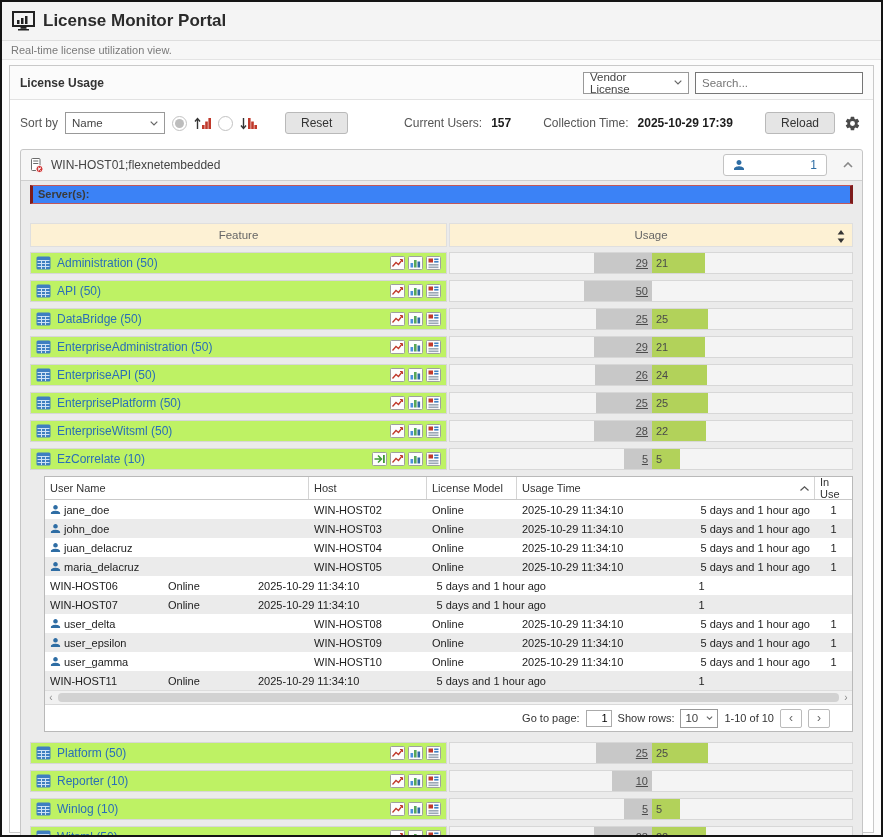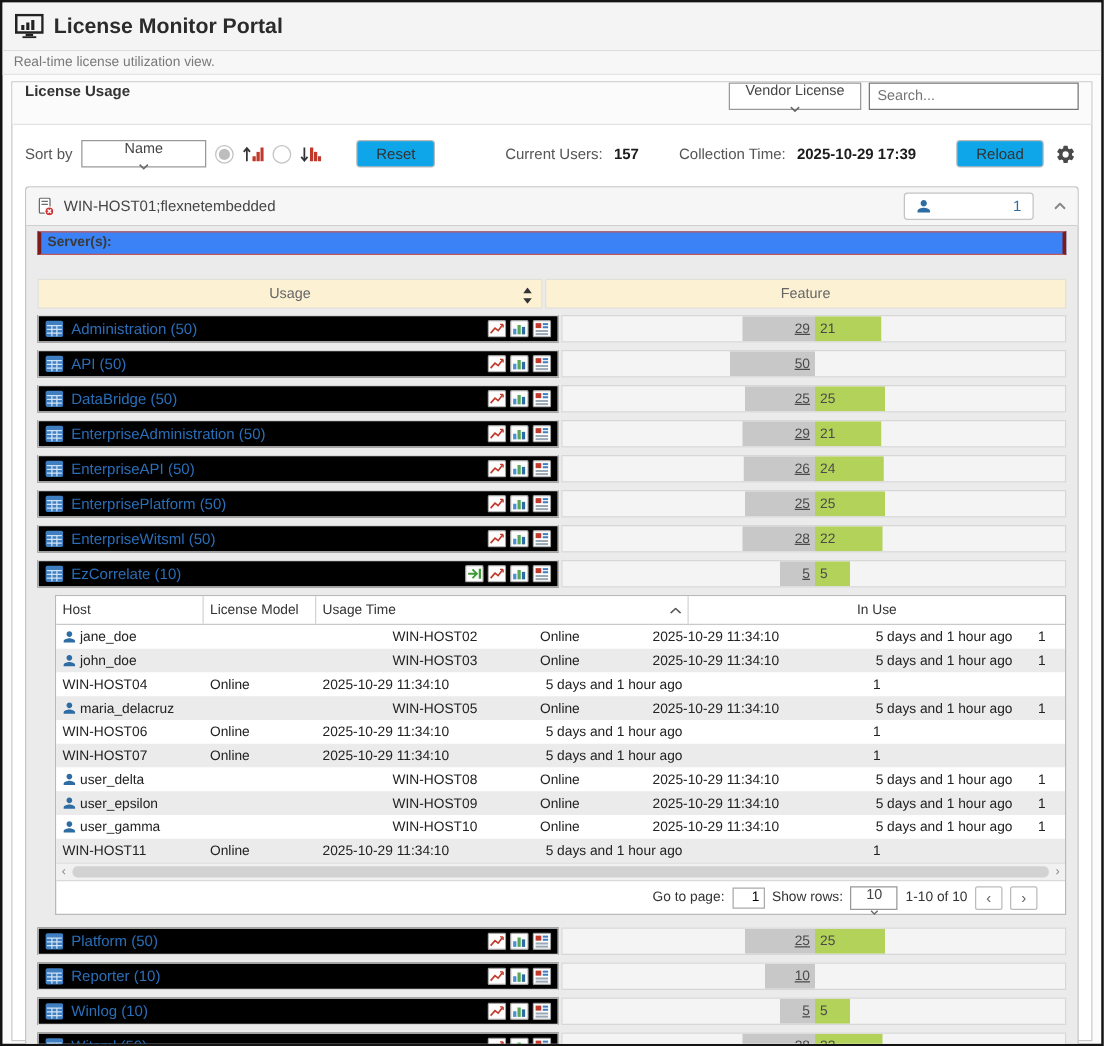--- a/index.html
+++ b/index.html
@@ -6,55 +6,55 @@
   body{
     width:883px;height:837px;box-sizing:border-box;border:2px solid #141414;
     background:#fcfcfc;font-family:"Liberation Sans",sans-serif;overflow:hidden;color:#333;
   }
   
   .app-header{height:38px;display:flex;align-items:center;gap:8px;padding:0 10px;background:#f4f4f4;border-bottom:1px solid #dedede;}
   .app-title{font-size:17px;font-weight:bold;color:#2b2b2b;margin:0;}
   .subtitle{height:18px;line-height:18px;background:#f7f7f7;border-bottom:1px solid #e4e4e4;color:#7a7a7a;font-size:11px;padding-left:9px;}
   
   .panel{margin:5px 7px;background:#fff;border:1px solid #c9c9c9;height:768px;box-sizing:border-box;}
-  .panel-header{height:33px;display:flex;align-items:flex-start;padding:0 10px;border-bottom:1px solid #e2e2e2;background:#fbfbfb;}
+  .panel-header{height:33px;display:flex;align-items:center;padding:0 10px;border-bottom:1px solid #e2e2e2;background:#fbfbfb;}
   .panel-title{font-weight:bold;font-size:12px;color:#333;}
   .panel-controls{margin-left:auto;display:flex;gap:6px;align-items:center;}
-  .selectbox{display:flex;align-items:center;justify-content:space-between;border:1px solid #999;background:#fff;height:22px;box-sizing:border-box;padding:0 6px;font-size:11.5px;color:#444;cursor:default;gap:6px;flex-direction:column;}
+  .selectbox{display:flex;align-items:center;justify-content:space-between;border:1px solid #999;background:#fff;height:22px;box-sizing:border-box;padding:0 6px;font-size:11.5px;color:#444;cursor:default;gap:6px;}
   .vendor{width:106px;}
   .search{width:168px;height:22px;box-sizing:border-box;border:1px solid #767676;padding:0 6px;font-size:11.5px;font-family:inherit;color:#333;background:#fff;}
   
   .toolbar{display:flex;align-items:center;padding:12px 12px 9px 10px;}
   .tleft{display:flex;align-items:center;gap:7px;}
   .tright{margin-left:auto;display:flex;align-items:center;gap:9px;}
   .lbl{font-size:12px;color:#555;}
   .val{font-size:12px;color:#1c1c1c;font-weight:bold;}
   .spacer{width:14px;}
   .sortsel{width:100px;}
   .radio{width:13px;height:13px;border:1px solid #c2c2c2;border-radius:50%;background:#fff;display:inline-block;position:relative;}
   .radio.checked::after{content:"";position:absolute;inset:2px;border-radius:50%;background:#bdbdbd;}
-  .btn{border:1px solid #b9b9b9;background:#0ea5e9;border-radius:3px;font-size:12px;color:#333;padding:3px 15px;font-family:inherit;cursor:pointer;}
+  .btn{border:1px solid #b9b9b9;background:#e5e5e5;border-radius:3px;font-size:12px;color:#333;padding:3px 15px;font-family:inherit;cursor:pointer;}
   .iconbtn{display:flex;align-items:center;cursor:pointer;}
   
   .accordion{margin:6px 10px;border:1px solid #c6c6c6;border-radius:3px;background:#ebebeb;}
   .acc-header{height:30px;display:flex;align-items:center;gap:7px;padding:0 9px;background:#f6f6f6;border-bottom:1px solid #cfcfcf;border-radius:3px 3px 0 0;cursor:pointer;}
   .acc-title{font-size:12px;color:#444;}
   .user-badge{margin-left:auto;display:flex;align-items:center;justify-content:space-between;width:84px;border:1px solid #c3c3c3;border-radius:3px;background:#fff;padding:3px 9px;}
   .badge-count{color:#2e6da4;font-size:12px;}
   .chev{margin-left:9px;display:flex;align-items:center;}
   .acc-body{padding:3px 9px 9px;}
   .servers-row{height:17px;line-height:17px;background:#3b82f6;border-top:1px solid #c0575a;border-bottom:1px solid #c0575a;border-left:3px solid #7d1b1b;border-right:3px solid #7d1b1b;font-size:11px;font-weight:bold;color:#3a3a3a;padding-left:5px;margin:1px 0 19px;}
   
   .ft-head{display:flex;gap:2px;margin-bottom:5px;}
   .th{background:#fdf1d4;border:1px solid #dfdfdf;height:24px;box-sizing:border-box;display:flex;align-items:center;justify-content:center;font-size:11.5px;color:#666;}
   .th-feature{width:417px;}
   .th-usage{flex:1;position:relative;cursor:pointer;}
   .usage-sort{position:absolute;right:7px;top:6px;}
   .feature-row{display:flex;gap:2px;margin-bottom:6px;}
-  .feature-cell{width:417px;box-sizing:border-box;background:#000000;border:1px solid #d7d7d7;height:22px;display:flex;align-items:center;gap:6px;padding:0 5px;}
+  .feature-cell{width:417px;box-sizing:border-box;background:#bef264;border:1px solid #d7d7d7;height:22px;display:flex;align-items:center;gap:6px;padding:0 5px;}
   .feature-link{font-size:12px;color:#2a6eb8;text-decoration:none;cursor:pointer;}
   .row-icons{margin-left:auto;display:flex;gap:3px;align-items:center;}
   .row-icons span{display:flex;cursor:pointer;}
   .usage-cell{flex:1;position:relative;background:#f4f4f4;border:1px solid #d7d7d7;height:22px;box-sizing:border-box;overflow:hidden;}
   .bar{position:absolute;top:0;bottom:0;display:flex;align-items:center;font-size:11px;color:#4a4a4a;box-sizing:border-box;}
   .bar-used{background:#c8c8c8;justify-content:flex-end;padding-right:4px;text-decoration:underline;}
   .bar-free{background:#b2d25a;left:202px;padding-left:4px;}
   
   .user-table{margin:2px 0 10px 14px;background:#fff;border:1px solid #b9b9b9;}
   .ut-head{display:flex;height:22px;border-bottom:1px solid #c9c9c9;font-size:11px;color:#333;background:#fff;}
@@ -185,30 +185,30 @@
         <svg width="10" height="6" viewBox="0 0 10 6" fill="none" stroke="#888" stroke-width="1.6">
             <path d="M1 5 L5 1 L9 5"></path>
           </svg>
       </span>
     </div>
     <div class="acc-body">
       <div class="servers-row">
         <span>Server(s):</span>
       </div>
       <div class="ft-head">
+        <div class="th th-feature">Feature</div>
         <div class="th th-usage">
           <span>Usage</span>
           <span class="usage-sort">
             <svg width="8" height="13" viewBox="0 0 8 13">
                 <path d="M4 0 L7.4 4.5 H0.6 Z" fill="#333"></path>
                 <path d="M4 13 L7.4 8.5 H0.6 Z" fill="#333"></path>
               </svg>
           </span>
         </div>
-        <div class="th th-feature">Feature</div>
       </div>
       <div>
           <div class="feature-row">
     <div class="feature-cell">
       <span style="display:flex;">
         <svg width="15" height="14" viewBox="0 0 15 14">
                   <rect x="0.5" y="0.5" width="14" height="13" rx="1.5" fill="#3f7fc1"></rect>
                   <path d="M1.5 4.5 H13.5 M1.5 7.5 H13.5 M1.5 10.5 H13.5 M5.5 4.5 V13 M9.5 4.5 V13" stroke="#cfe3f5" stroke-width="1"></path>
                 </svg>
       </span>
@@ -549,20 +549,21 @@
         </span>
       </span>
     </div>
     <div class="usage-cell">
       <span class="bar bar-used" style="width: 28px; left: 174px;">5</span>
       <span class="bar bar-free" style="width: 28px;">5</span>
     </div>
   </div>
           <div class="user-table">
     <div class="ut-head">
+      <div class="cell cell-user">User Name</div>
       <div class="cell cell-host">Host</div>
       <div class="cell cell-model">License Model</div>
       <div class="cell cell-time">
         <span>Usage Time</span>
         <span style="display:flex;">
           <svg width="9" height="5" viewBox="0 0 9 5" fill="none" stroke="#555" stroke-width="1.2">
                     <path d="M0.5 4.5 L4.5 0.8 L8.5 4.5"></path>
                   </svg>
         </span>
       </div>
@@ -597,20 +598,28 @@
     </div>
     <div class="cell cell-host">WIN-HOST03</div>
     <div class="cell cell-model">Online</div>
     <div class="cell cell-time">
       <span>2025-10-29 11:34:10</span>
       <span>5 days and 1 hour ago</span>
     </div>
     <div class="cell cell-inuse">1</div>
   </div>
               <div class="ut-row">
+    <div class="cell cell-user">
+      <span style="display:flex;">
+        <svg width="11" height="11" viewBox="0 0 24 24" fill="#2e6da4">
+                      <path d="M12 12c2.8 0 5-2.2 5-5s-2.2-5-5-5-5 2.2-5 5 2.2 5 5 5zm0 2.5c-3.3 0-10 1.7-10 5V22h20v-2.5c0-3.3-6.7-5-10-5z"></path>
+                    </svg>
+      </span>
+      <span>juan_delacruz</span>
+    </div>
     <div class="cell cell-host">WIN-HOST04</div>
     <div class="cell cell-model">Online</div>
     <div class="cell cell-time">
       <span>2025-10-29 11:34:10</span>
       <span>5 days and 1 hour ago</span>
     </div>
     <div class="cell cell-inuse">1</div>
   </div>
               <div class="ut-row">
     <div class="cell cell-user">

